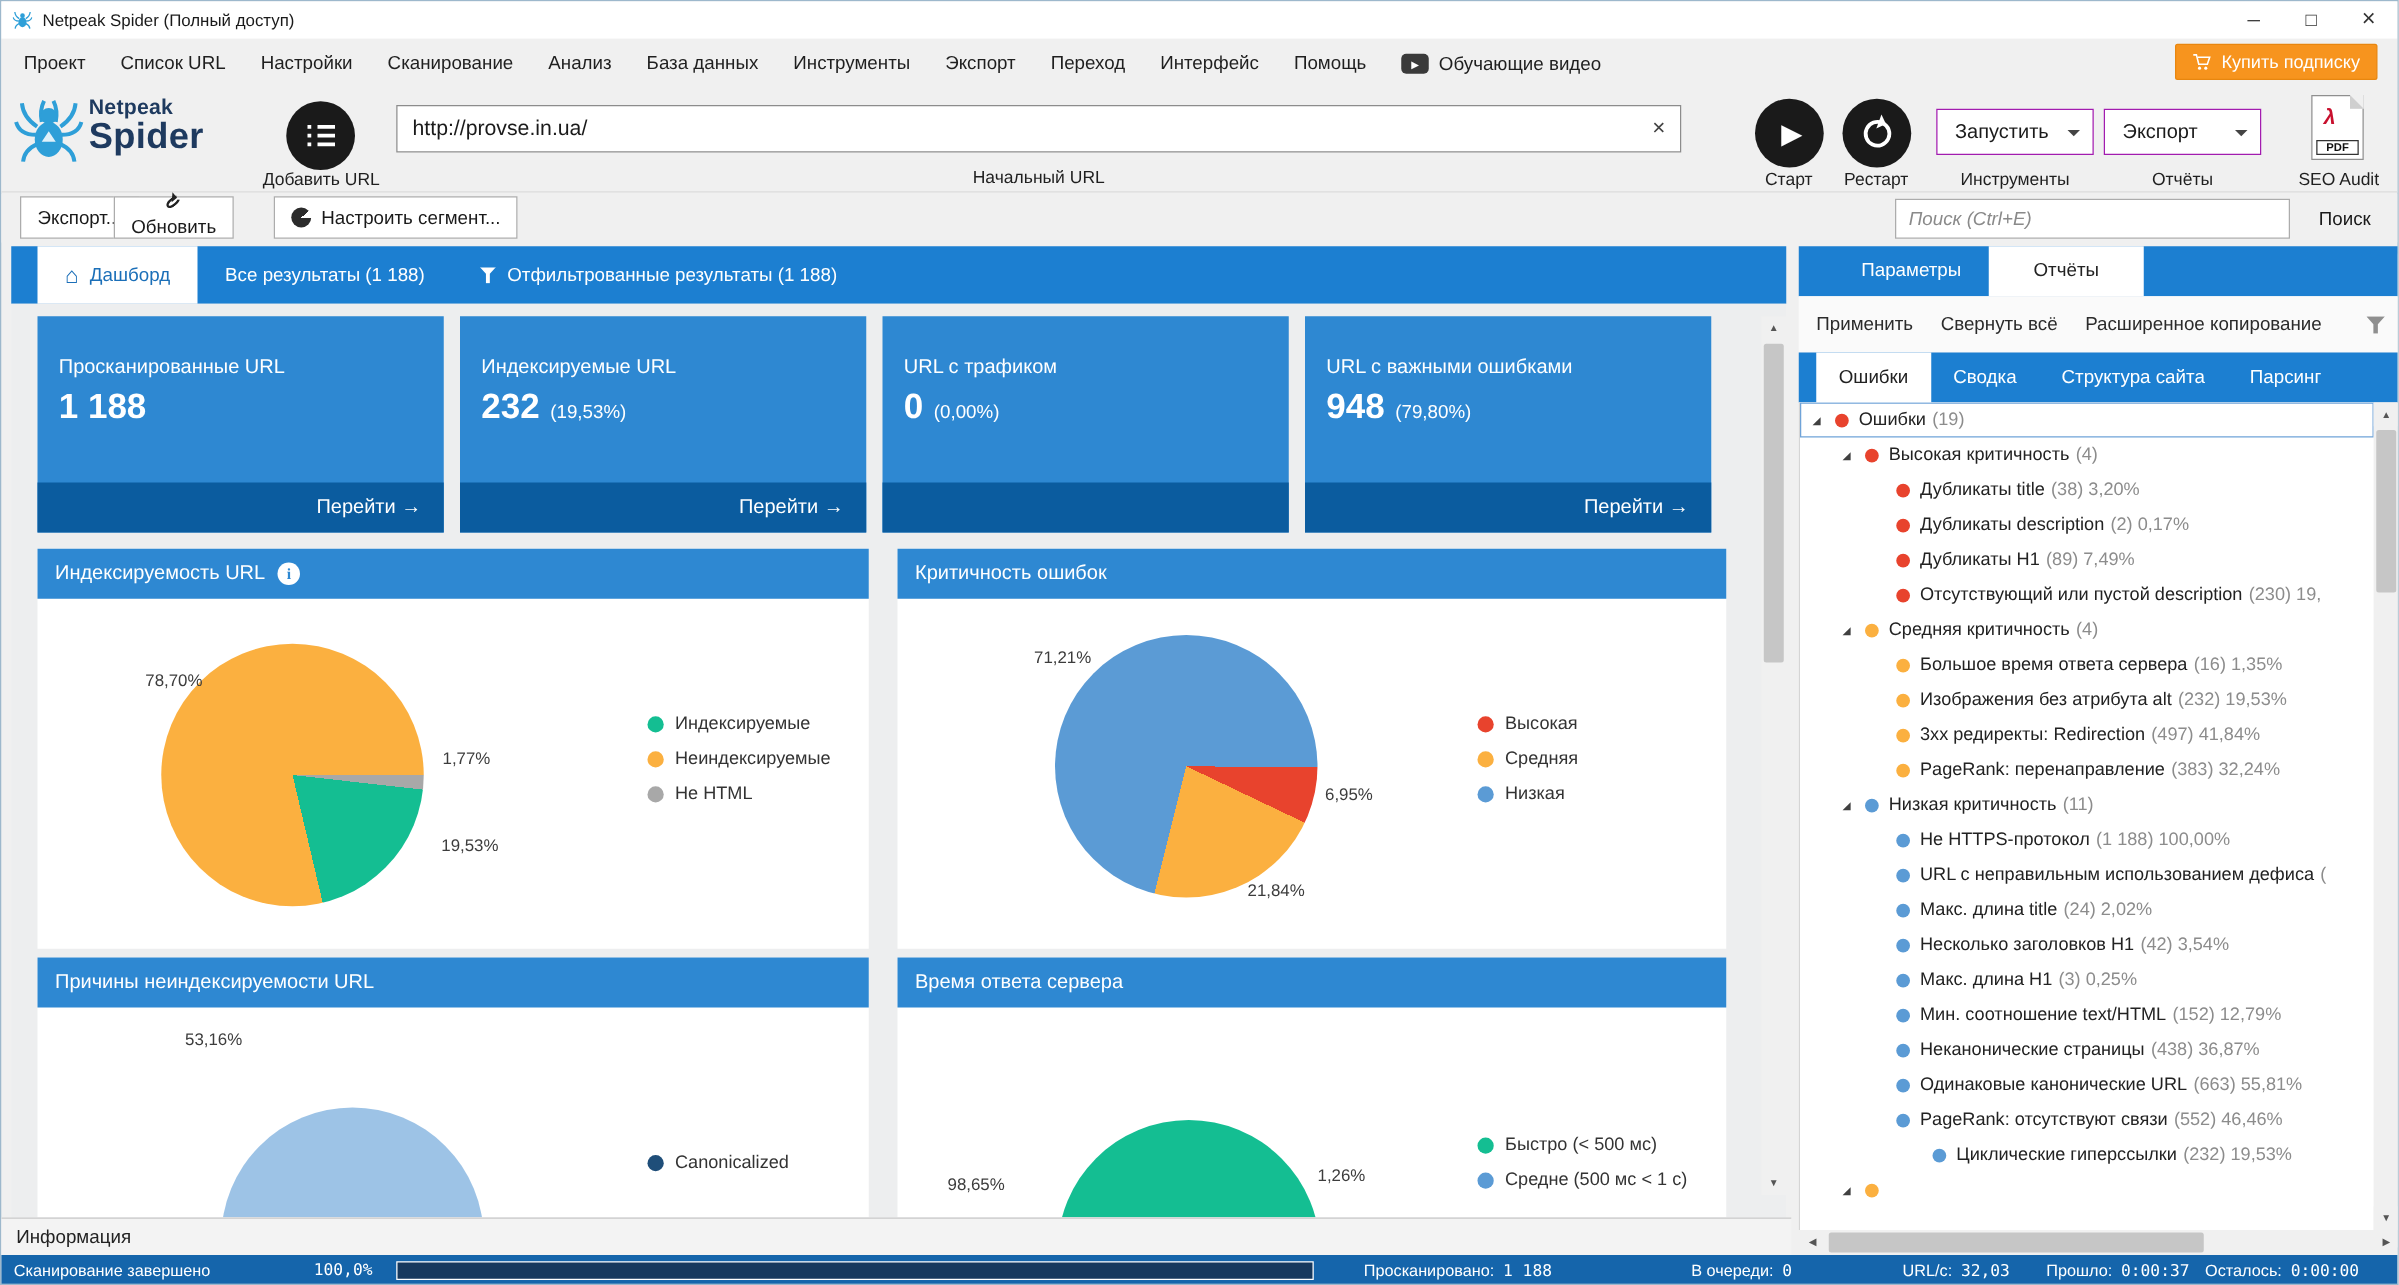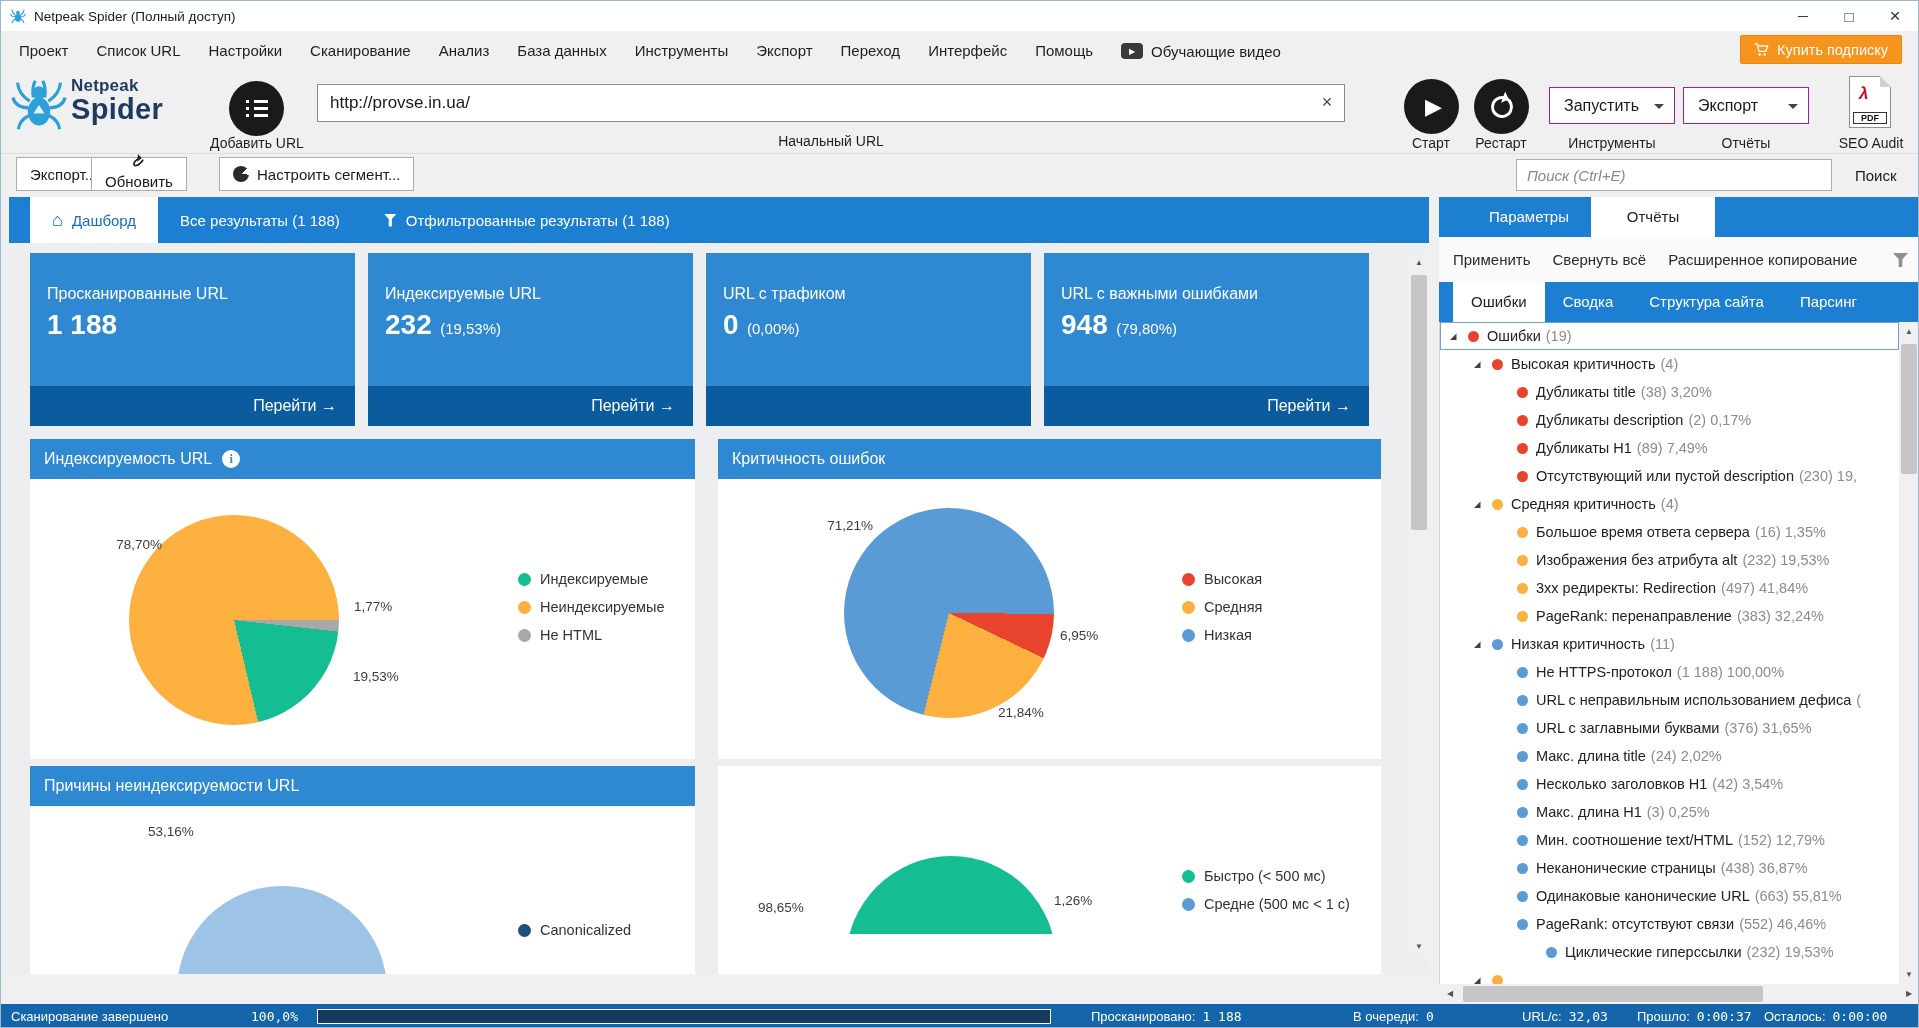--- a/index.html
+++ b/index.html
@@ -453,20 +453,23 @@
             <div class="li">
               <span class="dot" style="background: rgb(31, 78, 121);"></span>
               <span>Canonicalized</span>
             </div>
 
         </div>
       </div>
     </div>
 
     <div class="panel p4">
+      <div class="panel-head">
+        <span>Время ответа сервера</span>
+      </div>
       <div class="panel-body">
         <div class="pie" style="background: conic-gradient(rgb(20, 190, 146) 0deg, rgb(20, 190, 146) 91deg, rgb(91, 155, 213) 91deg, rgb(91, 155, 213) 95.5deg, rgb(20, 190, 146) 95.5deg, rgb(20, 190, 146) 360deg);"></div>
         <span class="pct pa">98,65%</span>
         <span class="pct pb">1,26%</span>
         <div class="legend">
 
             <div class="li">
               <span class="dot" style="background: rgb(20, 190, 146);"></span>
               <span>Быстро (&lt; 500 мс)</span>
             </div>
@@ -480,20 +483,21 @@
       </div>
     </div>
 
     <div class="vscroll dash-scroll">
       <span class="s-arrow s-up"></span>
       <span class="s-thumb"></span>
       <span class="s-arrow s-down"></span>
     </div>
   </div>
 
+  <div class="info-bar">Информация</div>
 
   <div class="right-panel">
     <div class="rtabs">
 
         <div class="rtab">Параметры</div>
 
         <div class="rtab active">Отчёты</div>
 
     </div>
     <div class="rtoolbar">
@@ -610,26 +614,20 @@
           <span class="t-stats">(1 188) 100,00%</span>
         </div>
 
         <div class="tree-row" style="padding-left: 59px;">
           <span class="expander" style="visibility: hidden;"></span>
           <span class="t-dot" style="background: rgb(91, 155, 213);"></span>
           <span class="t-label">URL с неправильным использованием дефиса</span>
           <span class="t-stats">(</span>
         </div>
 
-        <div class="tree-row" style="padding-left: 59px;">
-          <span class="expander" style="visibility: hidden;"></span>
-          <span class="t-dot" style="background: rgb(91, 155, 213);"></span>
-          <span class="t-label">URL с заглавными буквами</span>
-          <span class="t-stats">(376) 31,65%</span>
-        </div>
 
         <div class="tree-row" style="padding-left: 59px;">
           <span class="expander" style="visibility: hidden;"></span>
           <span class="t-dot" style="background: rgb(91, 155, 213);"></span>
           <span class="t-label">Макс. длина title</span>
           <span class="t-stats">(24) 2,02%</span>
         </div>
 
         <div class="tree-row" style="padding-left: 59px;">
           <span class="expander" style="visibility: hidden;"></span>

